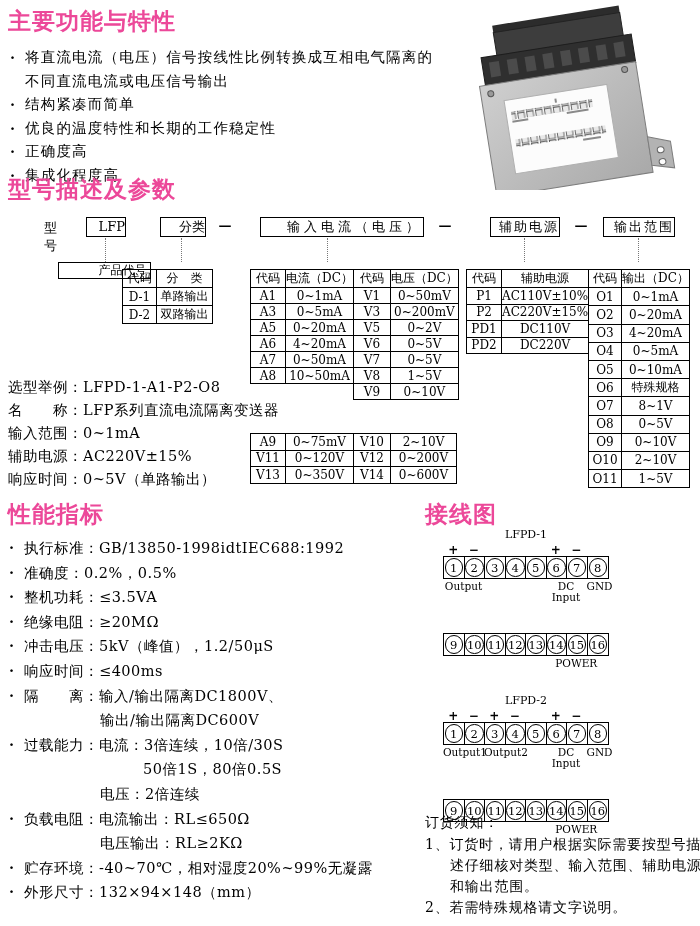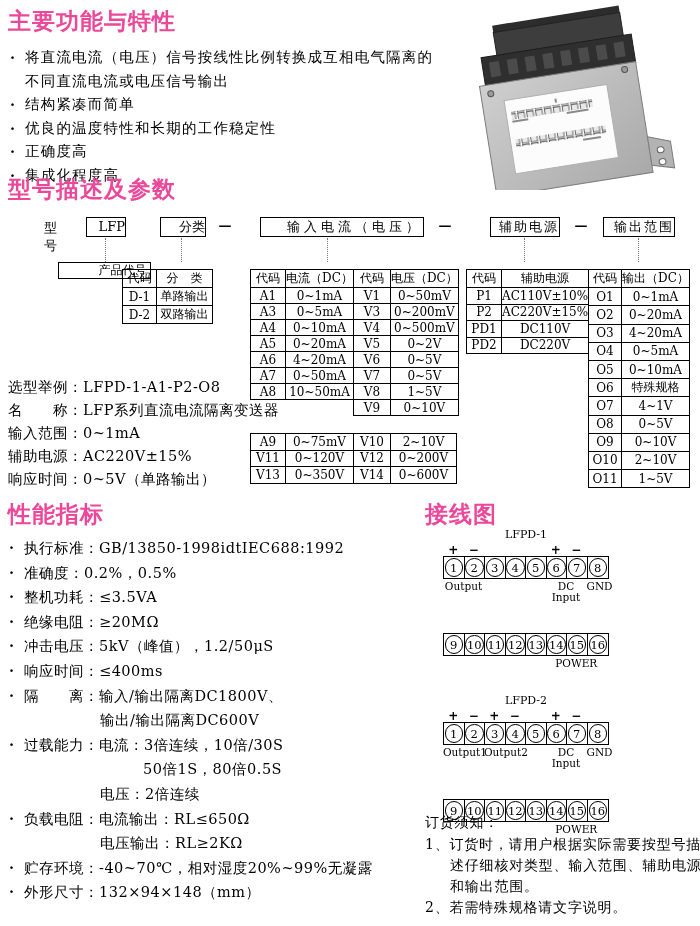--- a/index.html
+++ b/index.html
@@ -202,26 +202,20 @@
         <td>V1</td>
         <td>0~50mV</td>
       </tr>
       <tr>
         <td>A3</td>
         <td>0~5mA</td>
         <td>V3</td>
         <td>0~200mV</td>
       </tr>
       <tr>
-        <td>A4</td>
-        <td>0~10mA</td>
-        <td>V4</td>
-        <td>0~500mV</td>
-      </tr>
-      <tr>
         <td>A5</td>
         <td>0~20mA</td>
         <td>V5</td>
         <td>0~2V</td>
       </tr>
       <tr>
         <td>A6</td>
         <td>4~20mA</td>
         <td>V6</td>
         <td>0~5V</td>
@@ -317,21 +311,21 @@
       <tr>
         <td>O5</td>
         <td>0~10mA</td>
       </tr>
       <tr>
         <td>O6</td>
         <td>特殊规格</td>
       </tr>
       <tr>
         <td>O7</td>
-        <td>4~1V</td>
+        <td>8~1V</td>
       </tr>
       <tr>
         <td>O8</td>
         <td>0~5V</td>
       </tr>
       <tr>
         <td>O9</td>
         <td>0~10V</td>
       </tr>
       <tr>

